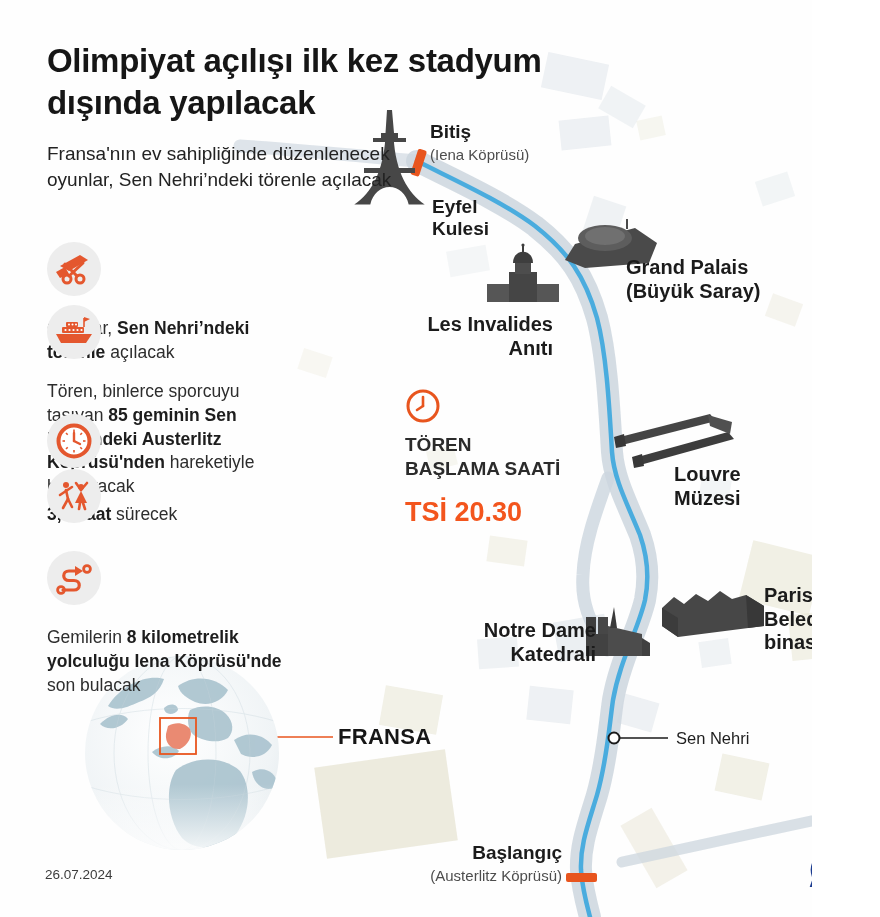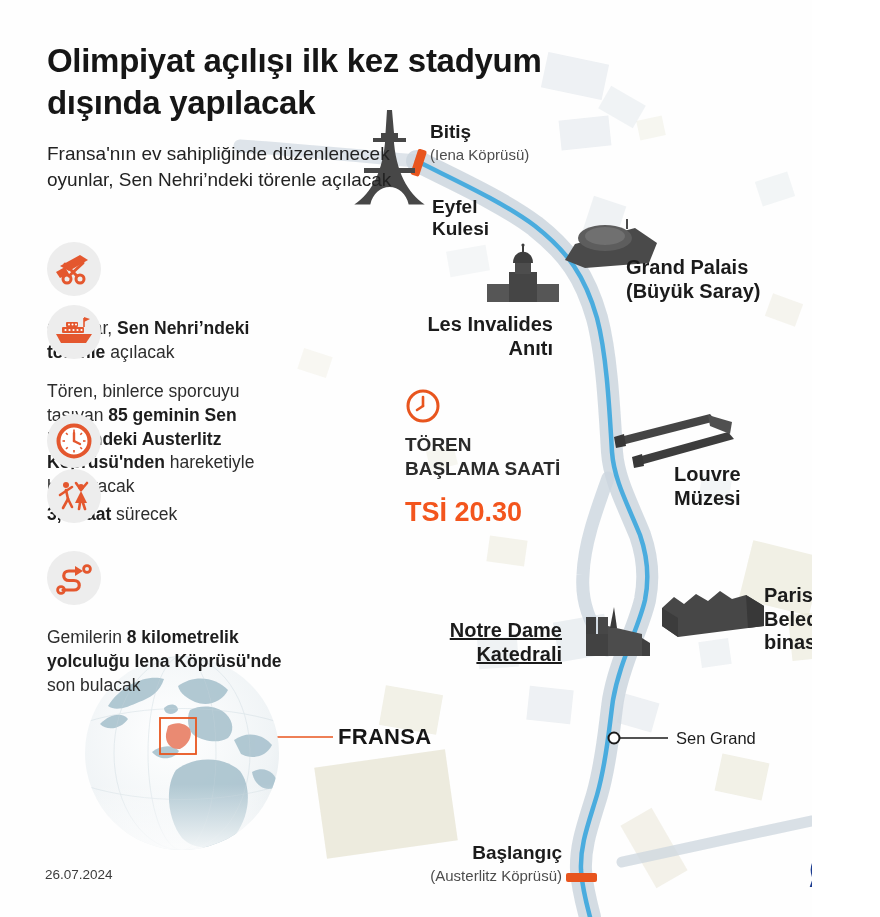--- a/index.html
+++ b/index.html
@@ -283,26 +283,26 @@
   </div>
 
   <div class="abs z2 map-label" style="left:432px;top:196px;font-size:19px;">Eyfel
 Kulesi</div>
   <div class="abs z2 map-label" style="left:626px;top:256px;">Grand Palais
 (Büyük Saray)</div>
   <div class="abs z2 map-label right" style="left:393px;top:313px;width:160px;">Les Invalides
 Anıtı</div>
   <div class="abs z2 map-label" style="left:674px;top:463px;">Louvre
 Müzesi</div>
-  <div class="abs z2 map-label right" style="left:402px;top:619px;width:160px;text-decoration:underline;">Notre Dame
+  <div class="abs z2 map-label right" style="left:436px;top:619px;width:160px;">Notre Dame
 Katedrali</div>
   <div class="abs z2 map-label" style="left:764px;top:584px;">Paris
 Belediye
 binası</div>
-  <div class="abs z2 river-name" style="left:676px;top:729px;">Sen Grand</div>
+  <div class="abs z2 river-name" style="left:676px;top:729px;">Sen Nehri</div>
 
   <svg class="abs z1" style="left:84px;top:652px;" width="200" height="210" viewBox="0 0 200 210">
     <defs>
       <radialGradient id="ocean" cx="45%" cy="40%" r="65%">
         <stop offset="0%" stop-color="#ffffff"></stop>
         <stop offset="80%" stop-color="#f0f4f6"></stop>
         <stop offset="100%" stop-color="#e7edf0"></stop>
       </radialGradient>
       <linearGradient id="fade" x1="0" y1="0" x2="0" y2="1">
         <stop offset="0%" stop-color="#fefefe" stop-opacity="0"></stop>

